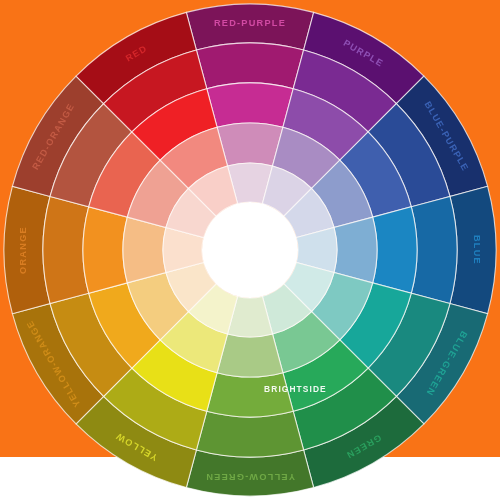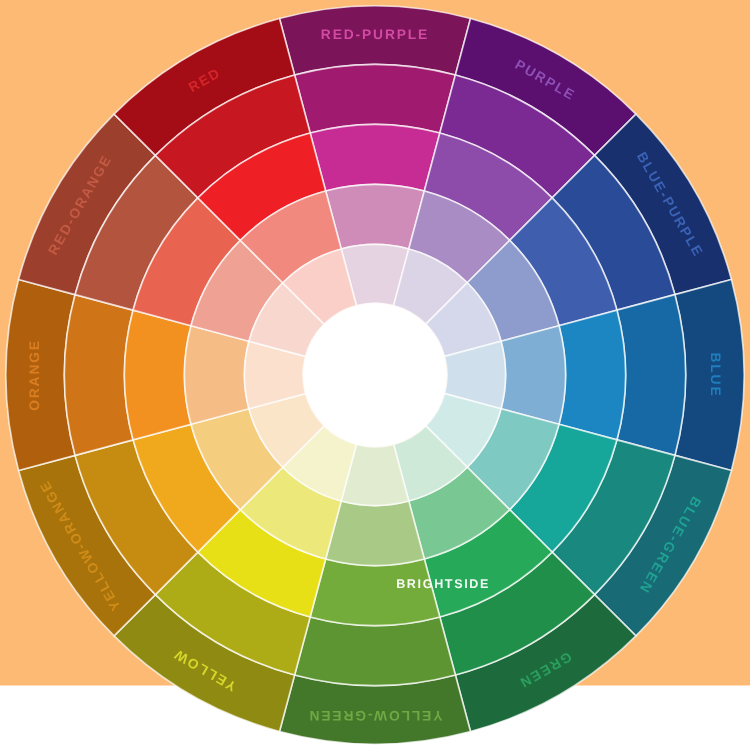--- a/index.html
+++ b/index.html
@@ -10,21 +10,21 @@
   body {
     width: 500px;
     height: 500px;
     overflow: hidden;
     font-family: "Liberation Sans", sans-serif;
   }
   #wheel-stage {
     position: relative;
     width: 500px;
     height: 457px;
-    background: #fdba74;
+    background: #f97316;
   }
   #wheel-svg {
     position: absolute;
     left: 0;
     top: 0;
     width: 500px;
     height: 500px;
     display: block;
   }
   .sector-path {

